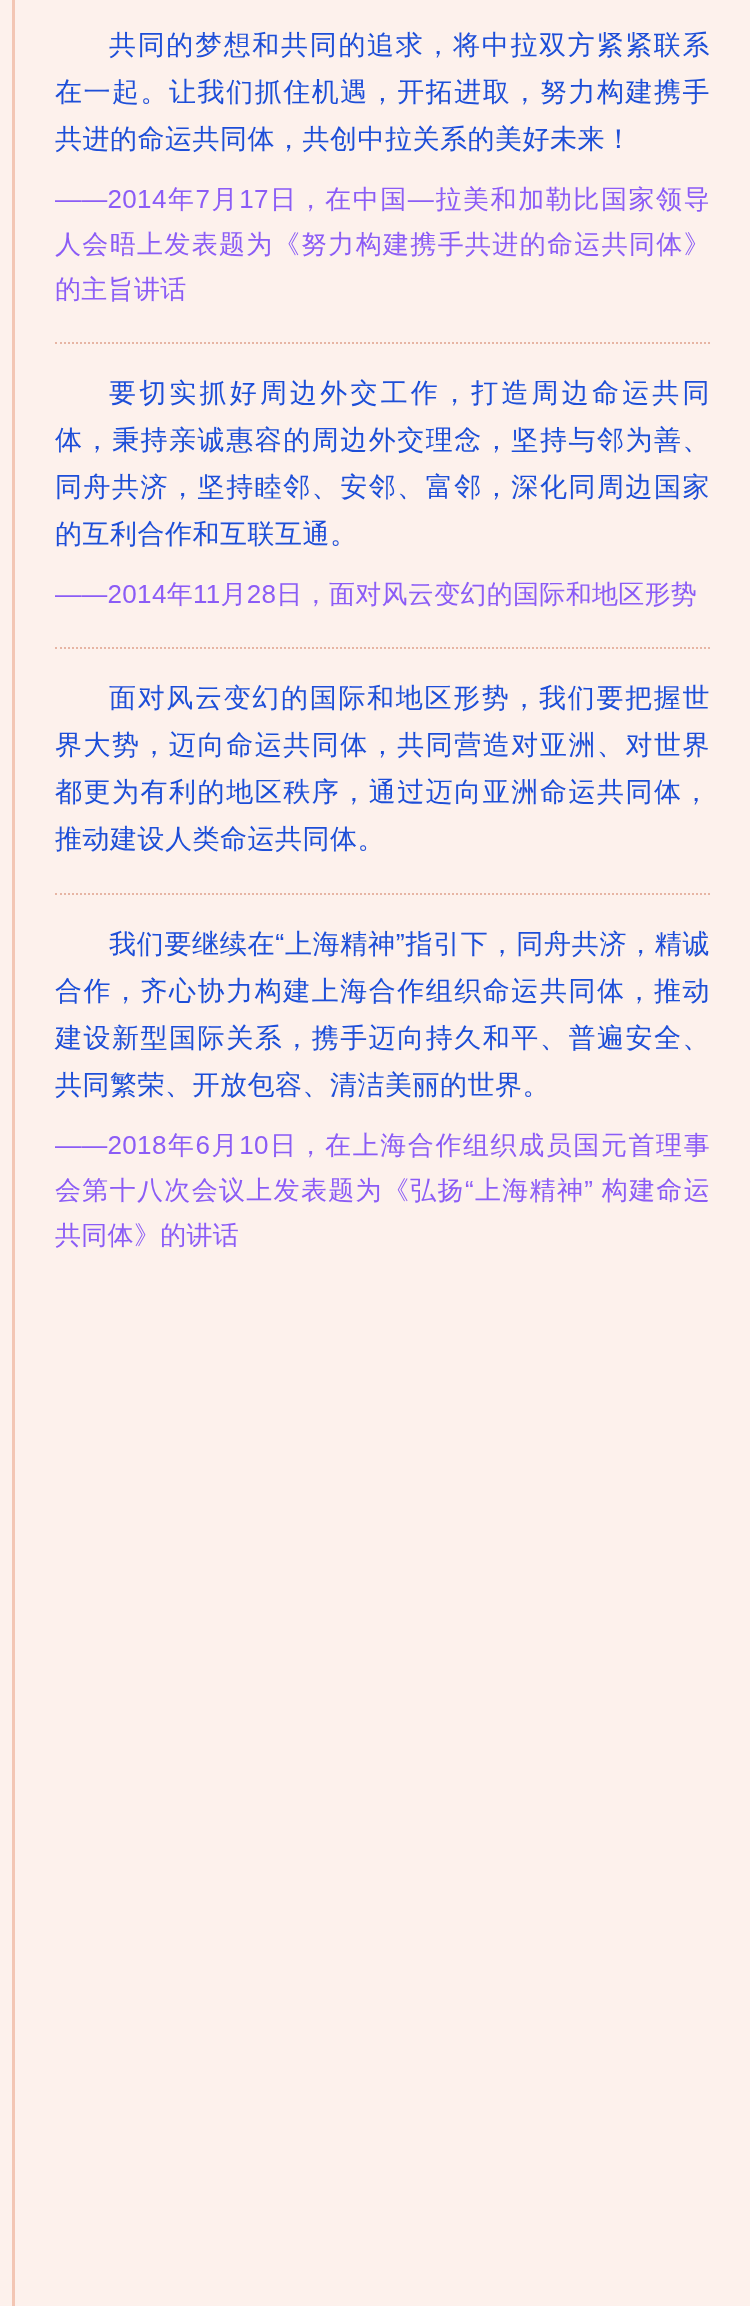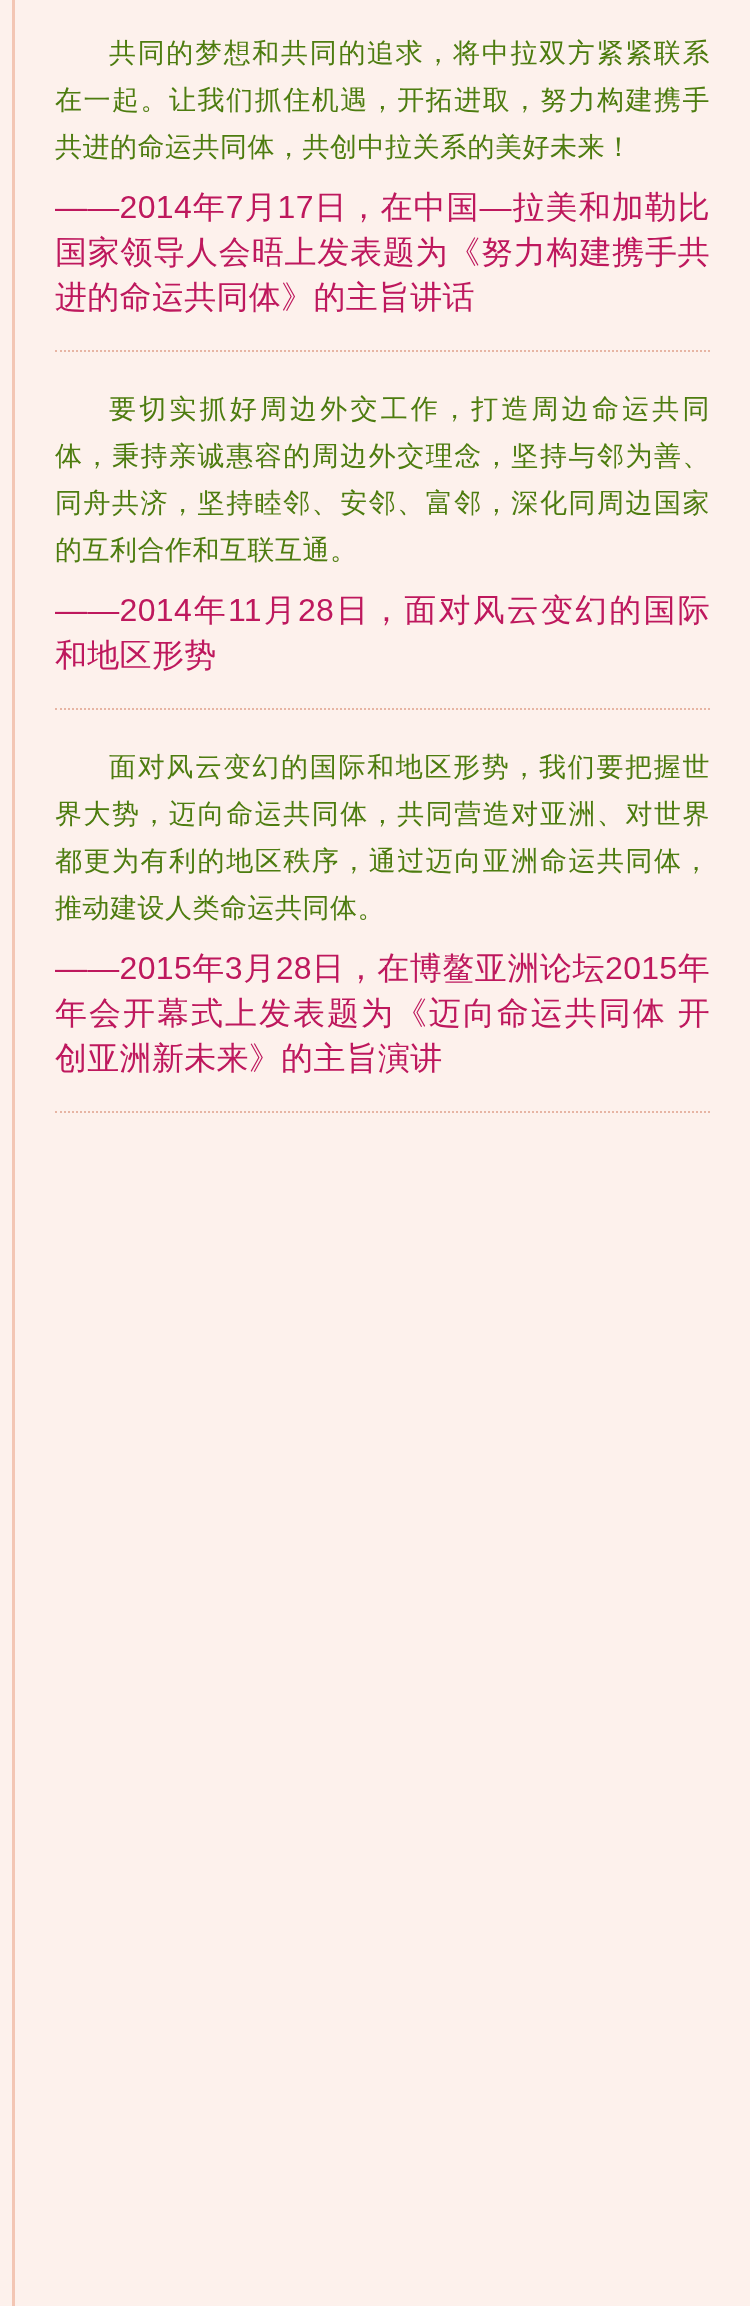--- a/index.html
+++ b/index.html
@@ -27,31 +27,31 @@
     width: 3px;
     background: #f3c6b4;
   }
   .content {
     padding: 0 40px 0 55px;
   }
   .entry {
     padding-top: 18px;
   }
   .entry .body {
-    color: #4d7c0f;
+    color: #1d4ed8;
     font-size: 27px;
     line-height: 47px;
     letter-spacing: 0.5px;
     text-indent: 54px;
     text-align: justify;
-    margin: 16px 0 14px 0;
+    margin: 8px 0 14px 0;
   }
   .entry .source {
-    color: #be185d;
-    font-size: 32px;
+    color: #8b5cf6;
+    font-size: 26px;
     line-height: 45px;
     letter-spacing: 0.3px;
     text-align: justify;
     margin: 0;
   }
   .divider {
     border: 0;
     border-top: 2px dotted #e7b5a4;
     margin: 30px 0 0 0;
     height: 0;
@@ -74,20 +74,23 @@
     </div>
 
     <div class="entry">
       <p class="body">要切实抓好周边外交工作，打造周边命运共同体，秉持亲诚惠容的周边外交理念，坚持与邻为善、同舟共济，坚持睦邻、安邻、富邻，深化同周边国家的互利合作和互联互通。</p>
       <p class="source">——2014年11月28日，面对风云变幻的国际和地区形势</p>
       <hr class="divider">
     </div>
 
     <div class="entry">
       <p class="body">面对风云变幻的国际和地区形势，我们要把握世界大势，迈向命运共同体，共同营造对亚洲、对世界都更为有利的地区秩序，通过迈向亚洲命运共同体，推动建设人类命运共同体。</p>
-      <p class="source">——2015年3月28日，在博鳌亚洲论坛2015年年会开幕式上发表题为《迈向命运共同体 开创亚洲新未来》的主旨演讲</p>
       <hr class="divider">
     </div>
 
 
+    <div class="entry">
+      <p class="body">我们要继续在“上海精神”指引下，同舟共济，精诚合作，齐心协力构建上海合作组织命运共同体，推动建设新型国际关系，携手迈向持久和平、普遍安全、共同繁荣、开放包容、清洁美丽的世界。</p>
+      <p class="source">——2018年6月10日，在上海合作组织成员国元首理事会第十八次会议上发表题为《弘扬“上海精神” 构建命运共同体》的讲话</p>
+    </div>
 
   </div>
 </div>
 
 </body></html>

